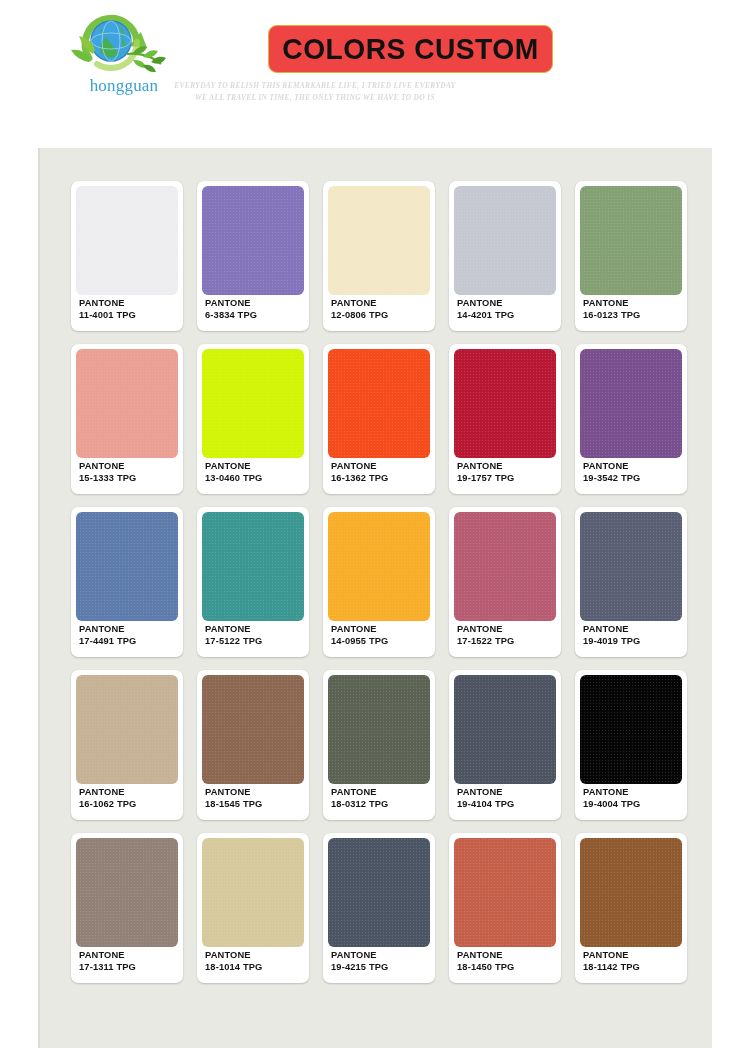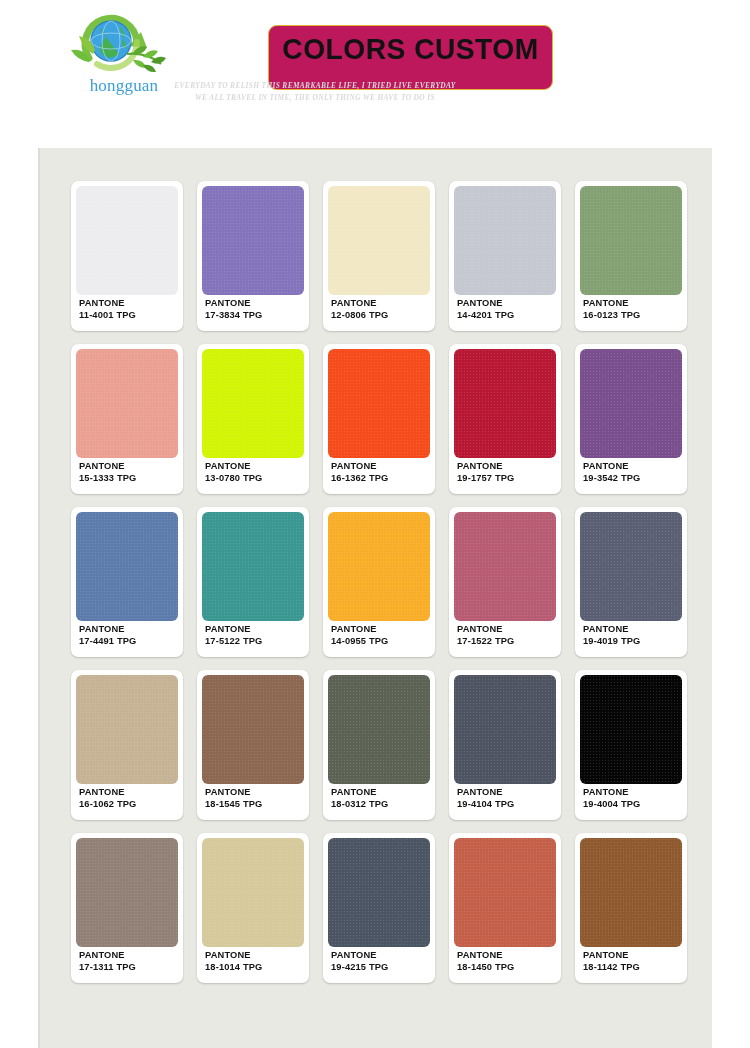--- a/index.html
+++ b/index.html
@@ -34,24 +34,24 @@
     text-align:center;
     font-family:"Liberation Serif", serif;
     font-size:17px;
     color:#3A9FD4;
     letter-spacing:.2px;
   }
 
   .title-box{
     position:absolute;
     left:268px; top:25px;
-    width:285px; height:65px;
+    width:285px; height:48px;
     border:1.6px solid #E0B430;
     border-radius:9px;
-    background:#be185d;
+    background:#ef4444;
     box-sizing:border-box;
   }
   .title-box span{
     display:block;
     text-align:center;
     line-height:45px;
     font-size:30px;
     font-weight:700;
     color:#121212;
     letter-spacing:.5px;
@@ -185,21 +185,21 @@
         <div class="chip" style="background: rgb(237, 237, 240);"></div>
         <div class="label">
           <span class="code">PANTONE</span>
           <span class="code">11-4001 TPG</span>
         </div>
       </div>
       <div class="card">
         <div class="chip" style="background: rgb(131, 116, 188);"></div>
         <div class="label">
           <span class="code">PANTONE</span>
-          <span class="code">17-3834 TPG</span>
+          <span class="code">6-3834 TPG</span>
         </div>
       </div>
       <div class="card">
         <div class="chip" style="background: rgb(242, 232, 198);"></div>
         <div class="label">
           <span class="code">PANTONE</span>
           <span class="code">12-0806 TPG</span>
         </div>
       </div>
       <div class="card">
@@ -220,21 +220,21 @@
         <div class="chip" style="background: rgb(235, 160, 148);"></div>
         <div class="label">
           <span class="code">PANTONE</span>
           <span class="code">15-1333 TPG</span>
         </div>
       </div>
       <div class="card">
         <div class="chip" style="background: rgb(209, 245, 5);"></div>
         <div class="label">
           <span class="code">PANTONE</span>
-          <span class="code">13-0780 TPG</span>
+          <span class="code">13-0460 TPG</span>
         </div>
       </div>
       <div class="card">
         <div class="chip" style="background: rgb(246, 75, 27);"></div>
         <div class="label">
           <span class="code">PANTONE</span>
           <span class="code">16-1362 TPG</span>
         </div>
       </div>
       <div class="card">

